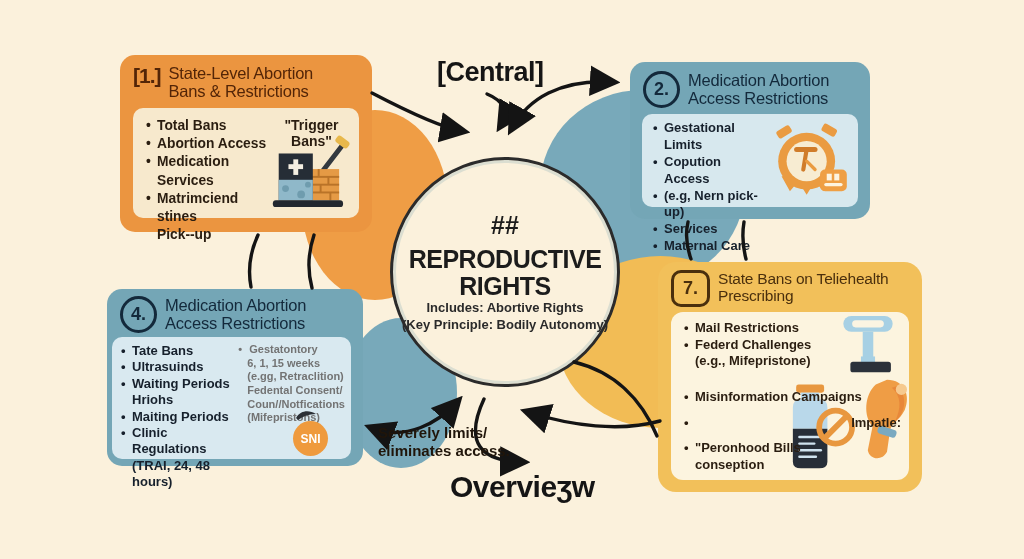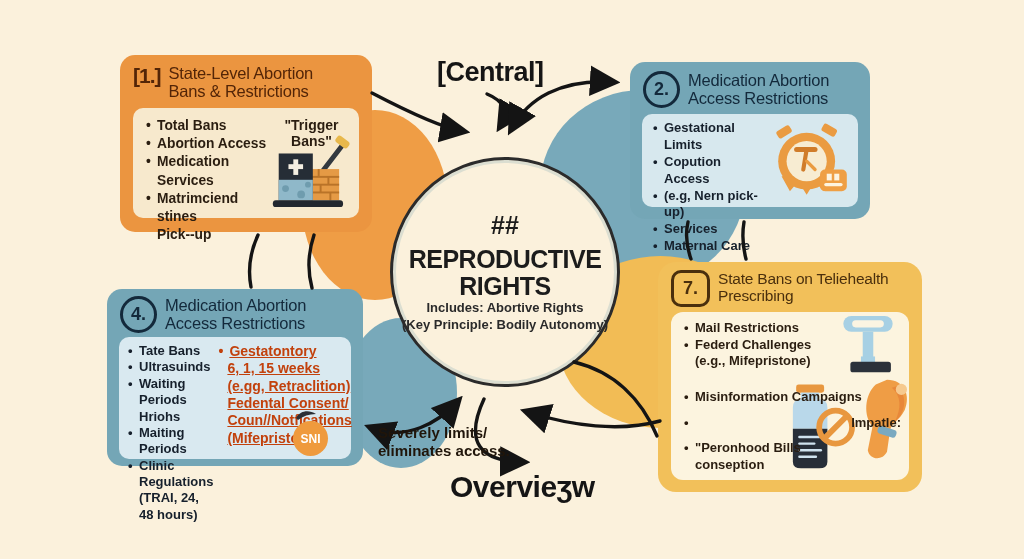--- a/index.html
+++ b/index.html
@@ -38,23 +38,23 @@
   #box2 .card-header{color:#13293b;}
   #box2 .box-title{font-size:16.5px;}
   #box2 .inner{margin:4px 12px 0 12px;height:93px;background:#d7e8ee;padding:6px 6px 4px 10px;display:flex;}
   #box2 .list{width:125px;font-size:13px;line-height:1.3;color:#16202c;}
   #box2 .icon-wrap{flex:1;display:flex;align-items:center;justify-content:center;}
 
   
   #box4{left:107px;top:289px;width:256px;height:177px;background:#74a6b6;}
   #box4 .card-header{color:#13293b;padding-top:7px;}
   #box4 .box-title{font-size:16.5px;}
-  #box4 .inner{margin:2px 12px 0 12px;height:122px;background:#d9e9f0;padding:6px 6px 4px 8px;display:flex;gap:4px;}
+  #box4 .inner{margin:2px 12px 0 5px;height:122px;background:#d9e9f0;padding:6px 6px 4px 8px;display:flex;gap:4px;}
   #box4 .colL{width:118px;font-size:13px;line-height:1.26;color:#16202c;}
-  #box4 .colR{flex:1;font-size:14px;line-height:1.24;color:#c2410c;text-decoration:underline;}
+  #box4 .colR{flex:1;font-size:11px;line-height:1.24;color:#737373;}
   #box4 .colR .cont{padding-left:10px;}
   #sni-badge{position:absolute;right:23px;bottom:3px;width:35px;height:35px;border-radius:50%;background:#ef9a3d;
     display:flex;align-items:center;justify-content:center;color:#fff;font-weight:bold;font-size:12px;z-index:2;}
   #sni-swoosh{position:absolute;right:34px;bottom:34px;z-index:2;}
 
   
   #box7{left:658px;top:262px;width:264px;height:230px;background:#f2c05a;border-radius:18px;}
   #box7 .card-header{color:#4a2f0d;padding-top:8px;}
   #box7 .num-square{flex:0 0 auto;width:33px;height:31px;border-radius:10px;border:3px solid #4a2f0d;
     display:flex;align-items:center;justify-content:center;font-weight:bold;font-size:18px;color:#4a2f0d;}

